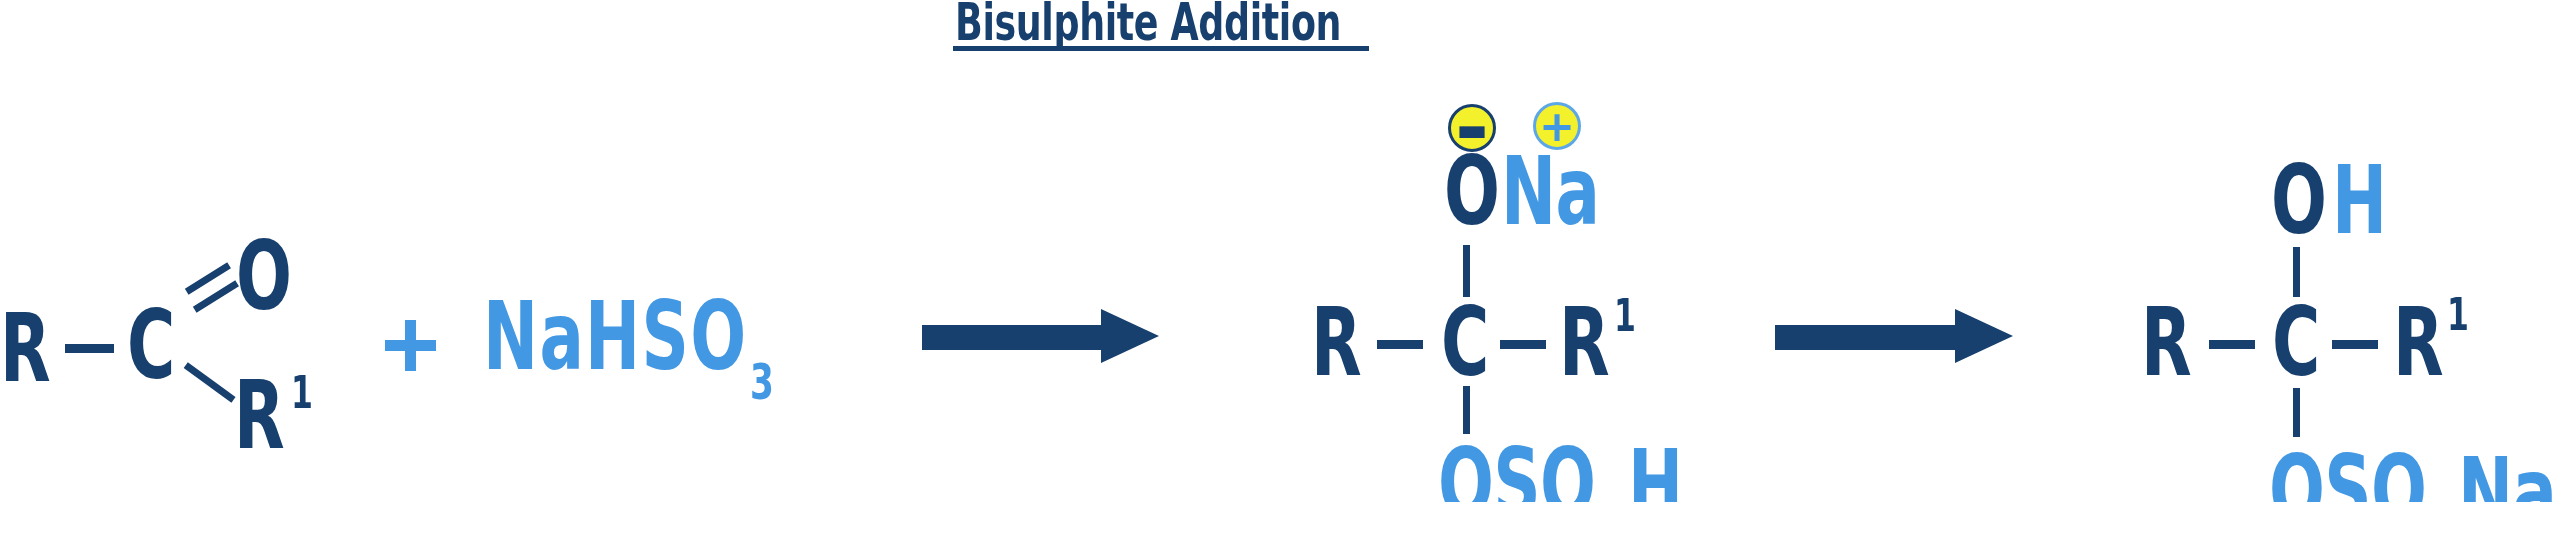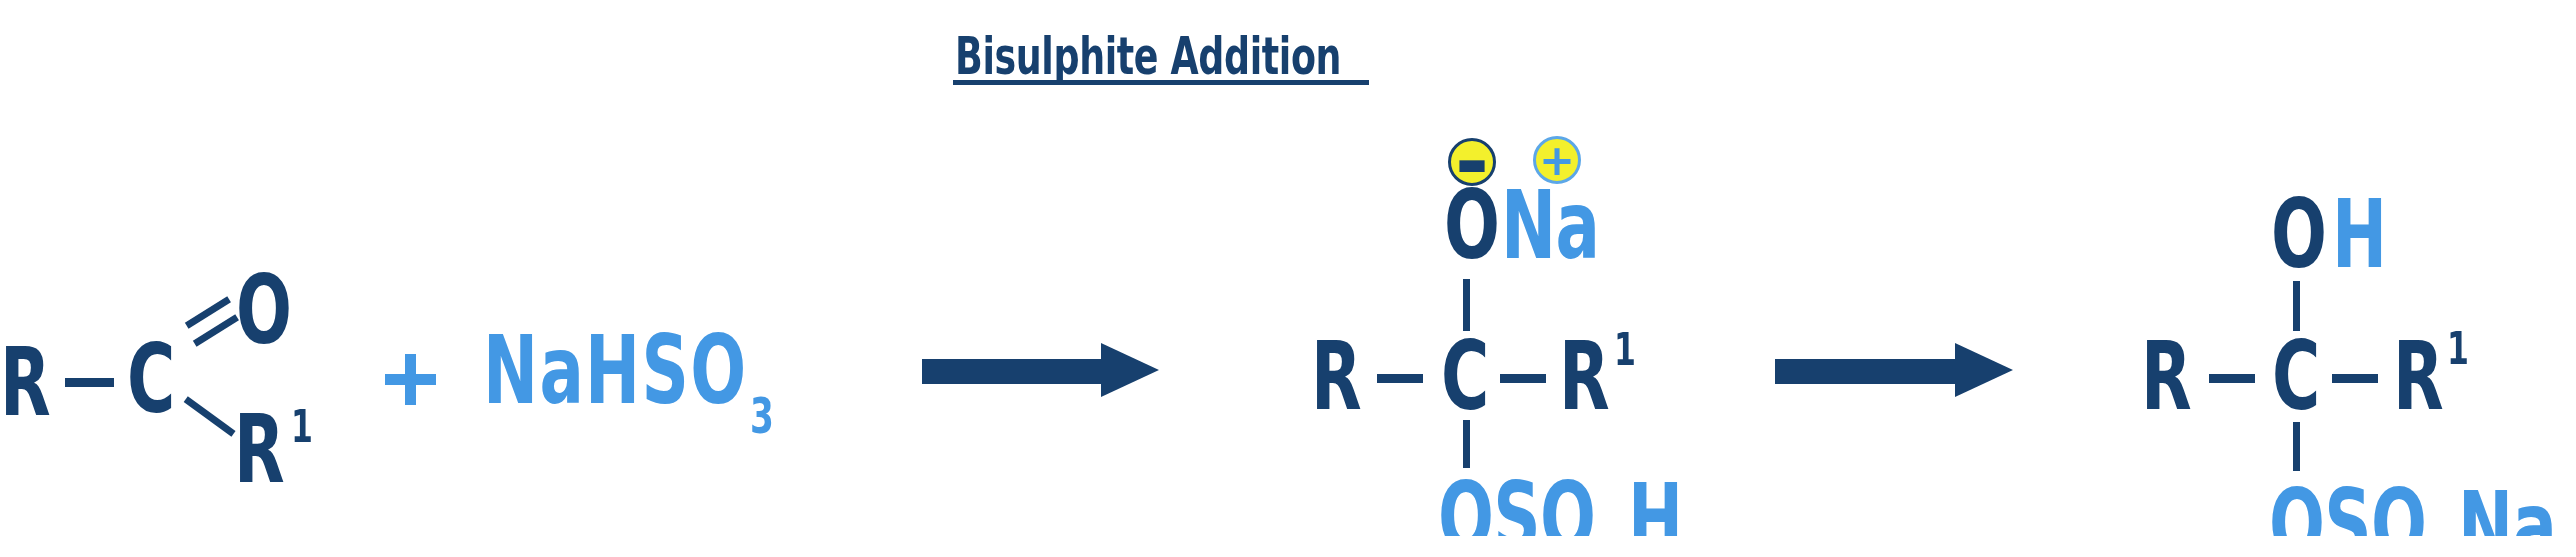--- a/index.html
+++ b/index.html
@@ -8,21 +8,20 @@
     --yellow:#F3F02C;
     --plus-ring:#5CA7E8;
   }
   html,body{margin:0;padding:0;background:#fff;}
   .canvas{
     position:relative;
     width:2576px;height:502px;
     background:#ffffff;
     overflow:hidden;
     font-family:"DejaVu Sans","Liberation Sans",sans-serif;
-    margin-top:34px;
   }
   .atom{
     position:absolute;
     font-weight:700;
     font-size:94px;
     line-height:1;
     color:var(--navy);
     transform:scaleX(0.70);
     transform-origin:0 0;
     white-space:pre;

